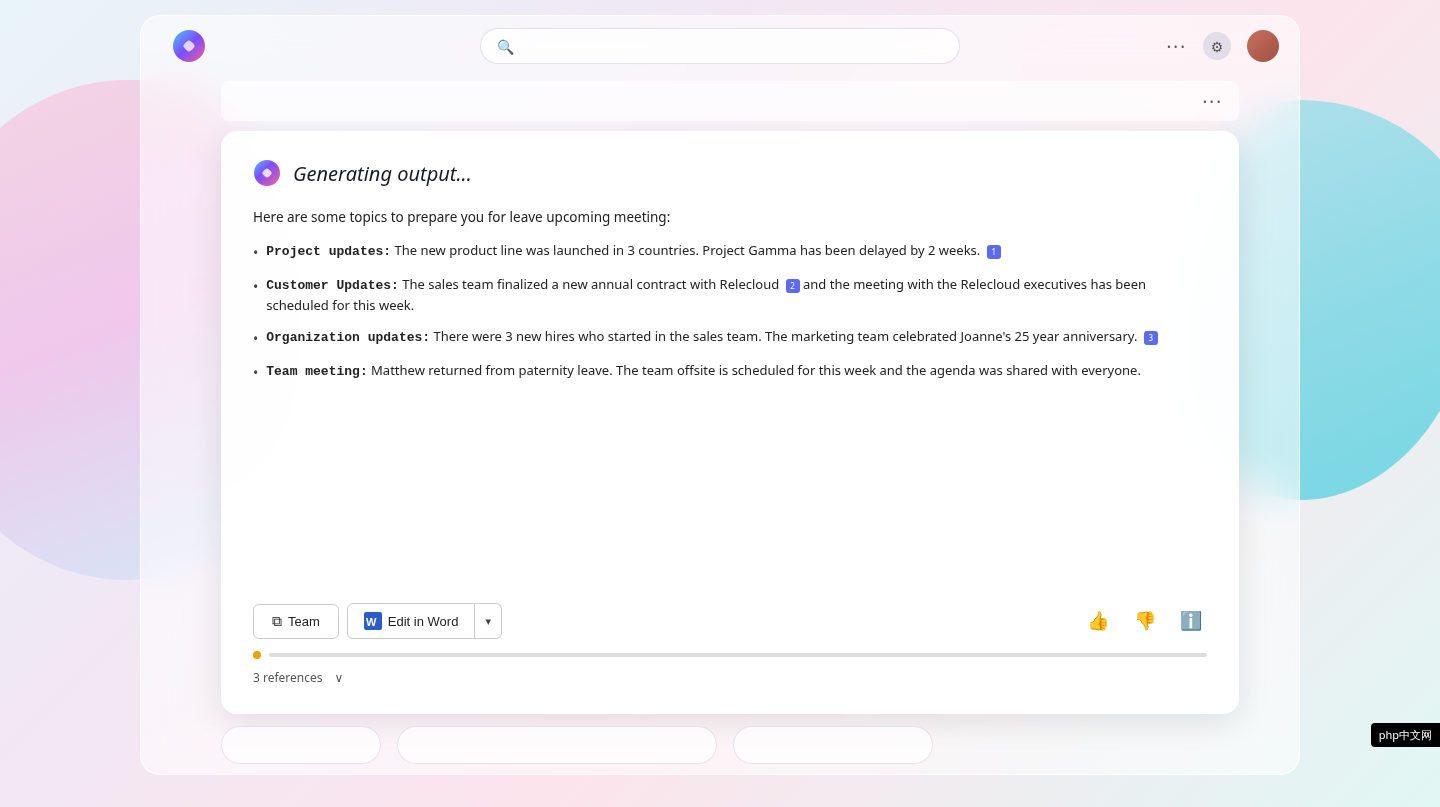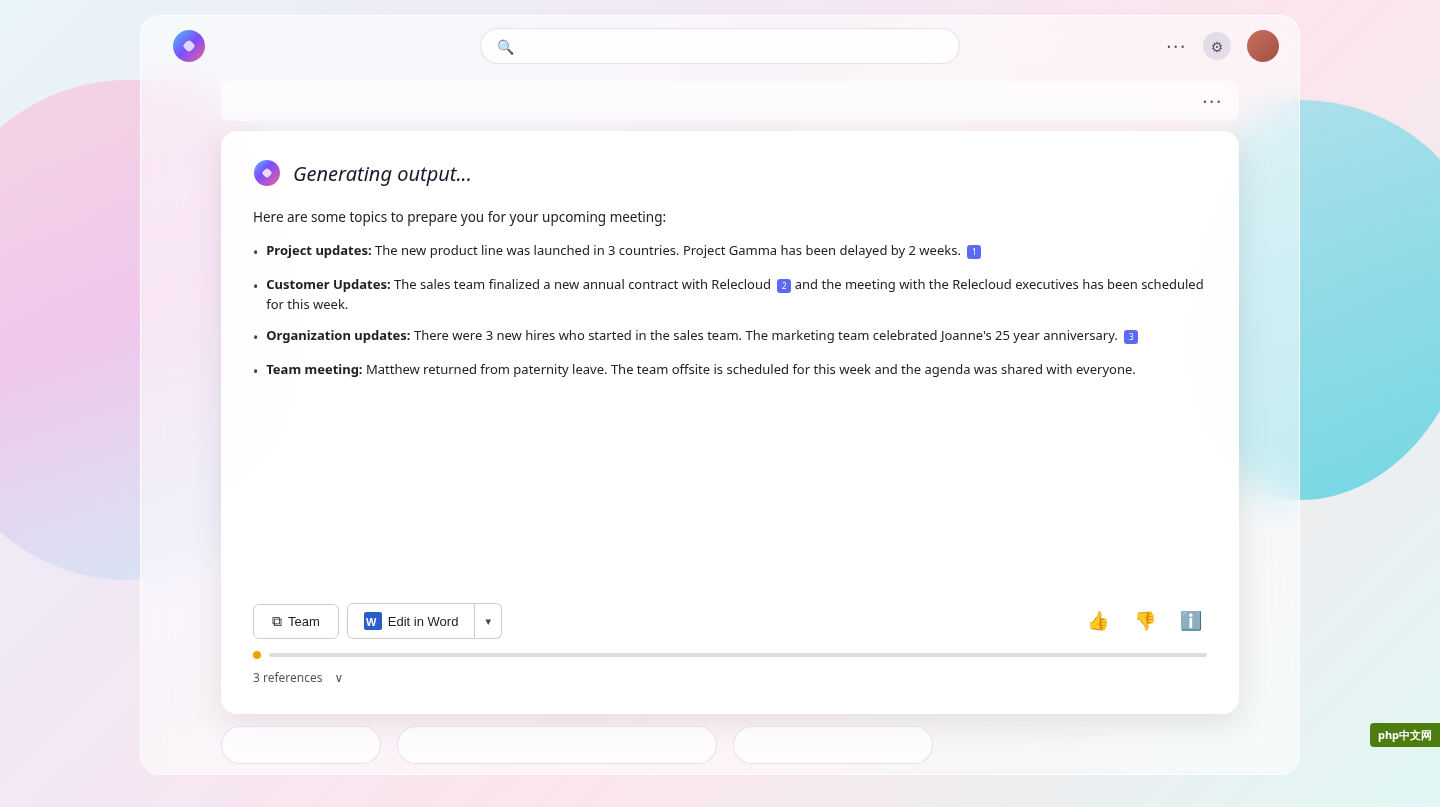--- a/index.html
+++ b/index.html
@@ -232,20 +232,21 @@
 
     .bullet-dot {
       color: #444;
       font-size: 14px;
       flex-shrink: 0;
       margin-top: 1px;
     }
 
     .bullet-label {
       font-weight: 700;
+      font-family: Liberation Mono, monospace;
     }
 
     .bullet-text {
       font-weight: 400;
     }
 
     .ref-badge {
       display: inline-flex;
       align-items: center;
       justify-content: center;
@@ -386,24 +387,24 @@
 
     .suggestion-btn:first-child { max-width: 160px; }
     .suggestion-btn:nth-child(2) { max-width: 320px; }
     .suggestion-btn:nth-child(3) { max-width: 200px; }
 
     
     .php-watermark {
       position: absolute;
       right: 0;
       bottom: 60px;
-      background: #4d7c0f;
+      background: #000000;
       color: white;
       font-size: 11px;
-      font-weight: bold;
+      font-weight: normal;
       padding: 4px 8px;
       border-radius: 4px 0 0 4px;
       z-index: 100;
     }
   </style>
 </head>
 <body>
 
 <div class="bg-shape-left"></div>
 <div class="bg-shape-right"></div>
@@ -460,21 +461,21 @@
             </defs>
             <circle cx="14" cy="14" r="13" fill="url(#cg1)"></circle>
             <path d="M9 14 Q14 6 19 14 Q14 22 9 14Z" fill="rgba(255,255,255,0.65)"></path>
             <path d="M14 9 Q22 14 14 19 Q6 14 14 9Z" fill="rgba(255,255,255,0.45)"></path>
           </svg>
         </div>
         <span class="generating-title">Generating output...</span>
       </div>
 
 
-      <div class="intro-text">Here are some topics to prepare you for your upcoming meeting:</div>
+      <div class="intro-text">Here are some topics to prepare you for leave upcoming meeting:</div>
 
       <ul class="bullet-list">
 
         <li class="bullet-item">
           <span class="bullet-dot">•</span>
           <span>
             <span class="bullet-label">Project updates:</span>
             <span class="bullet-text"> The new product line was launched in 3 countries. Project Gamma has been delayed by 2 weeks.</span>
             <span class="ref-badge">1</span>
           </span>

